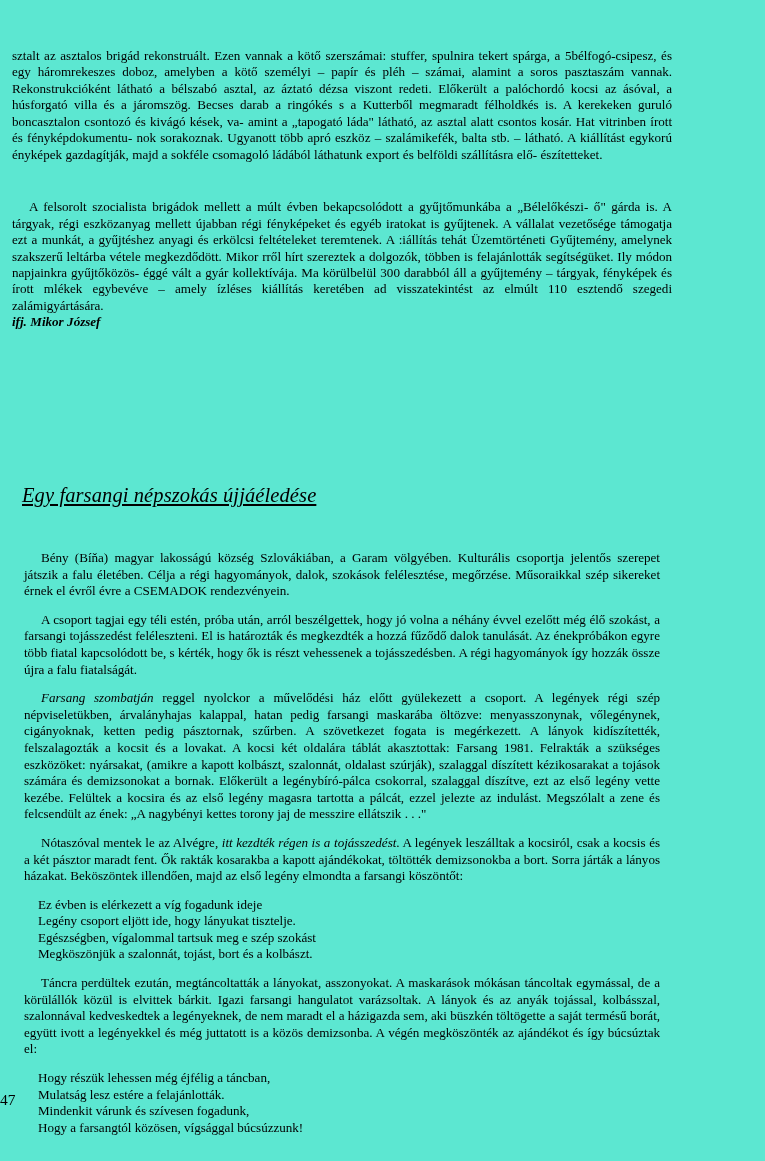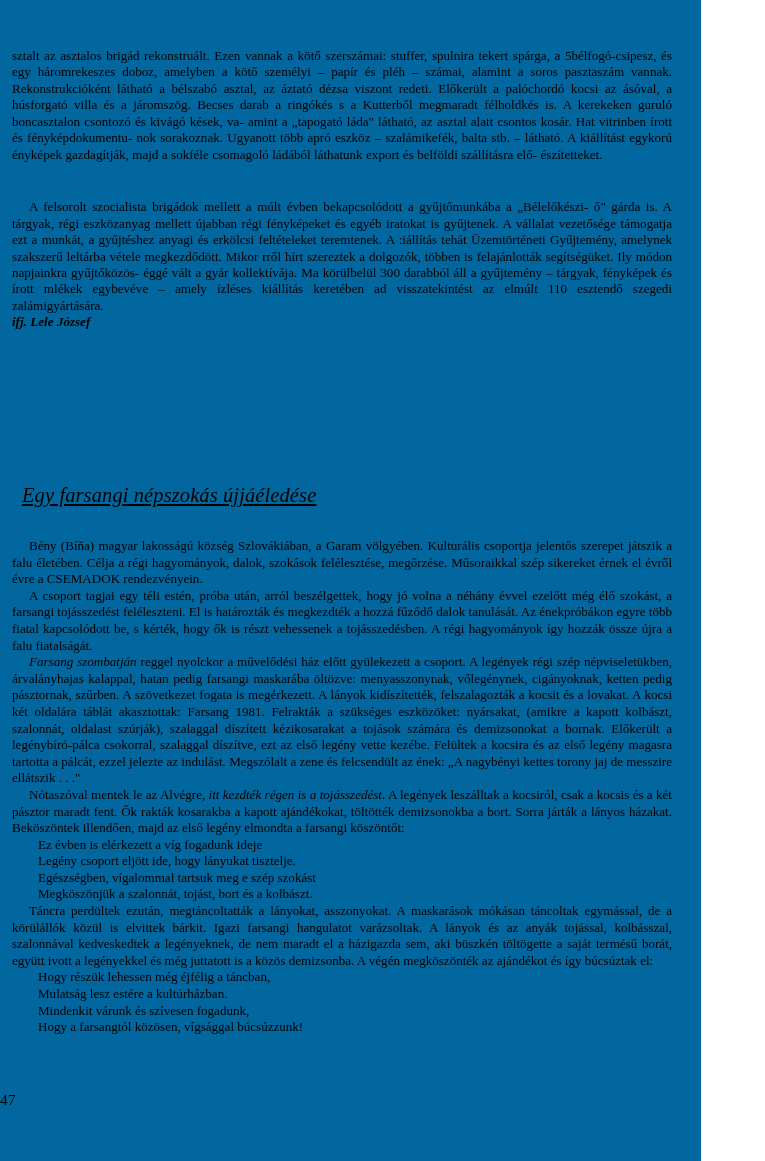--- a/index.html
+++ b/index.html
@@ -3,23 +3,23 @@
 <meta charset="utf-8">
 <title>Scanned page</title>
 <style>
   html, body {
     margin: 0;
     padding: 0;
     background: #ffffff;
   }
   .page {
     position: relative;
-    width: 701px;
+    width: 765px;
     height: 1161px;
-    background: #0369a1;
+    background: #5eead4;
     overflow: hidden;
     font-family: "Liberation Serif", "DejaVu Serif", serif;
     color: #000000;
     -webkit-font-smoothing: none;
   }
 
   
   .top-article {
     position: absolute;
     left: 12px;
@@ -78,21 +78,21 @@
   }
 
   
   .main-article {
     position: absolute;
     left: 12px;
     top: 538px;
     width: 660px;
   }
   .main-article p {
-    margin: 0;
+    margin: 12px;
     font-size: 13.1px;
     line-height: 16.6px;
     text-align: justify;
     text-justify: inter-word;
     letter-spacing: -0.02px;
   }
   .main-article p.indent {
     text-indent: 17px;
   }
   .main-article .verse {
@@ -127,21 +127,21 @@
   }
 </style>
 </head>
 <body>
 
 <div class="page">
 
   <div class="top-article">
     <p>sztalt az asztalos brigád rekonstruált. Ezen vannak a kötő szerszámai: stuffer, spulnira tekert spárga, a 5bélfogó-csipesz, és egy háromrekeszes doboz, amelyben a kötő személyi – papír és pléh – számai, alamint a soros pasztaszám vannak. Rekonstrukcióként látható a bélszabó asztal, az áztató dézsa viszont redeti. Előkerült a palóchordó kocsi az ásóval, a húsforgató villa és a járomszög. Becses darab a ringókés s a Kutterből megmaradt félholdkés is. A kerekeken guruló boncasztalon csontozó és kivágó kések, va- amint a „tapogató láda" látható, az asztal alatt csontos kosár. Hat vitrinben írott és fényképdokumentu- nok sorakoznak. Ugyanott több apró eszköz – szalámikefék, balta stb. – látható. A kiállítást egykorú ényképek gazdagítják, majd a sokféle csomagoló ládából láthatunk export és belföldi szállításra elő- észítetteket.</p>
     <p class="indent">A felsorolt szocialista brigádok mellett a múlt évben bekapcsolódott a gyűjtőmunkába a „Bélelőkészi- ő" gárda is. A tárgyak, régi eszközanyag mellett újabban régi fényképeket és egyéb iratokat is gyűjtenek. A vállalat vezetősége támogatja ezt a munkát, a gyűjtéshez anyagi és erkölcsi feltételeket teremtenek. A :iállítás tehát Üzemtörténeti Gyűjtemény, amelynek szakszerű leltárba  vétele megkezdődött. Mikor rről hírt szereztek a dolgozók, többen is felajánlották segítségüket. Ily módon napjainkra gyűjtőközös- éggé vált a gyár kollektívája. Ma körülbelül 300 darabból áll a gyűjtemény – tárgyak, fényképek és írott mlékek egybevéve – amely ízléses kiállítás keretében ad visszatekintést az elmúlt 110 esztendő szegedi zalámigyártására.</p>
-    <p class="byline">ifj. Lele József</p>
+    <p class="byline">ifj. Mikor József</p>
   </div>
 
   <div class="subtitle">Egy farsangi népszokás újjáéledése</div>
 
   <div class="main-article">
 
     <p class="indent">Bény (Bíňa) magyar lakosságú község Szlovákiában, a Garam völgyében. Kulturális csoportja jelentős szerepet játszik a falu életében. Célja a régi hagyományok, dalok, szokások felélesztése, megőrzése. Műsoraikkal szép sikereket érnek el évről évre a CSEMADOK rendezvényein.</p>
 
     <p class="indent">A csoport tagjai egy téli estén, próba után, arról beszélgettek, hogy jó volna a néhány évvel ezelőtt még élő szokást, a farsangi tojásszedést feléleszteni. El is határozták és megkezdték a hozzá fűződő dalok tanulását. Az énekpróbákon egyre több fiatal kapcsolódott be, s kérték, hogy ők is részt vehessenek a tojásszedésben. A régi hagyományok így hozzák össze újra a falu fiatalságát.</p>
 
@@ -157,21 +157,21 @@
       <div>Ez évben is elérkezett a víg fogadunk ideje</div>
       <div>Legény csoport eljött ide, hogy lányukat tisztelje.</div>
       <div>Egészségben, vígalommal tartsuk meg e szép szokást</div>
       <div>Megköszönjük a szalonnát, tojást, bort és a kolbászt.</div>
     </div>
 
     <p class="indent">Táncra perdültek ezután, megtáncoltatták a lányokat, asszonyokat. A maskarások mókásan táncoltak egymással, de a körülállók közül is elvittek bárkit. Igazi farsangi hangulatot varázsoltak. A lányok és az anyák tojással, kolbásszal, szalonnával kedveskedtek a legényeknek, de nem maradt el a házigazda sem, aki büszkén töltögette a saját termésű borát, együtt ivott a legényekkel és még juttatott is a közös demizsonba. A végén megköszönték az ajándékot és így búcsúztak el:</p>
 
     <div class="verse">
       <div>Hogy részük lehessen még éjfélig a táncban,</div>
-      <div>Mulatság lesz estére a kultúrházban.</div>
+      <div>Mulatság lesz estére a felajánlották.</div>
       <div>Mindenkit várunk és szívesen fogadunk,</div>
       <div>Hogy a farsangtól közösen, vígsággal búcsúzzunk!</div>
     </div>
 
   </div>
 
   <div class="page-number">47</div>
 
   <div class="scan-tint"></div>
 

